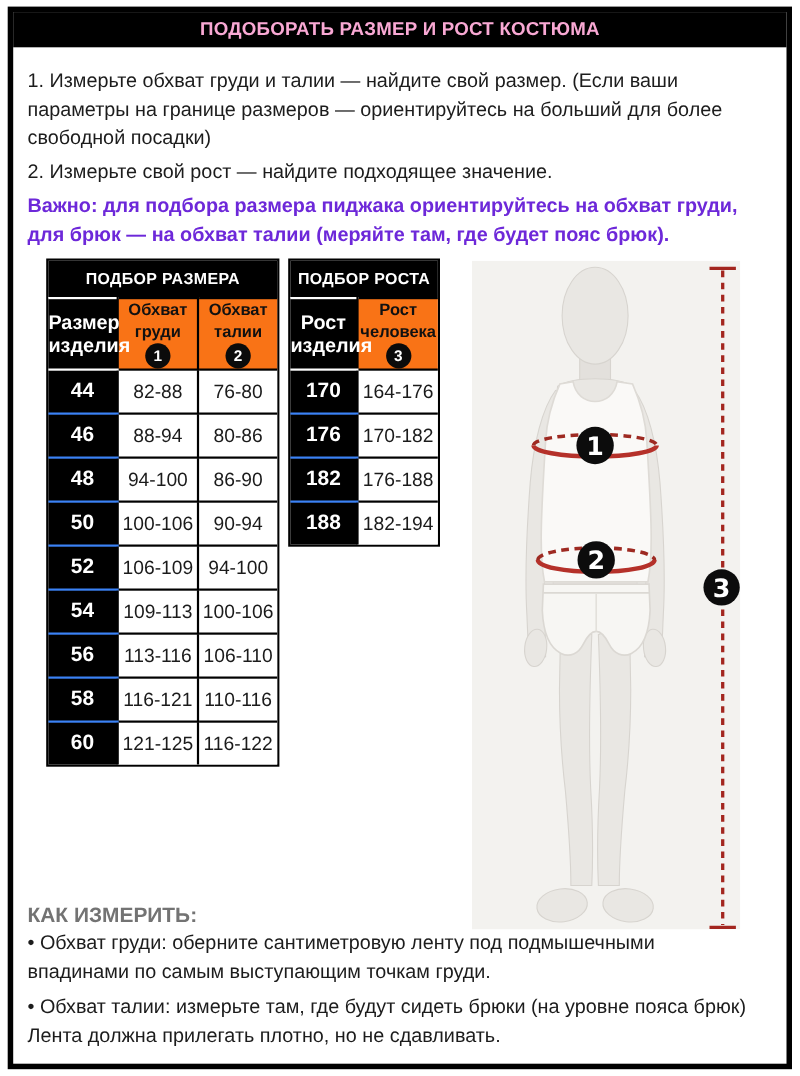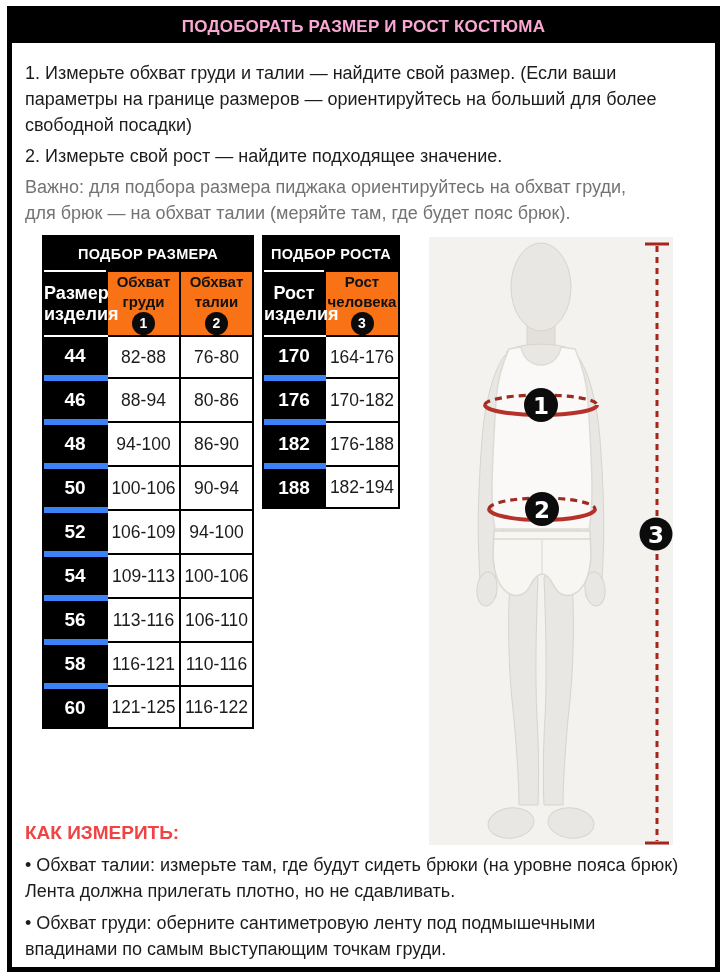--- a/index.html
+++ b/index.html
@@ -8,52 +8,52 @@
   .wrapper { position:absolute; left:7px; top:6px; width:703px; height:956px; border:5px solid #000; background:#fff; }
 
   
   .title-bar { position:absolute; left:0; top:0; right:0; height:32px; background:#000;
     display:flex; align-items:center; justify-content:center; }
   .title-bar span { color:#f9a8d4; font-size:17px; font-weight:700; letter-spacing:.2px; }
 
   
   .instructions { position:absolute; left:13px; top:49px; width:680px; color:#1c1c1c; }
   .instr { white-space:pre-line; font-size:18px; line-height:26px; margin-bottom:5px; }
-  .instr.bold { font-weight:400; color:#737373; }
+  .instr.bold { font-weight:700; color:#6d28d9; }
 
   
   .tbl { position:absolute; border:2px solid #000; background:#fff; }
   .tbl-size { left:30px; top:224px; width:208px; }
   .tbl-height { left:250px; top:224px; width:134px; }
   .t-title { height:33px; background:#000; color:#fff; display:flex; align-items:center; justify-content:center;
     font-size:14.5px; font-weight:700; letter-spacing:.3px; }
   table { border-collapse:collapse; table-layout:fixed; width:100%; }
   th, td { border:0; border-right:2px solid #000; border-bottom:2px solid #000; text-align:center; vertical-align:middle; }
   tr > *:last-child { border-right:0; }
   tbody tr:last-child td { border-bottom:0; }
   th { height:61px; }
   td { height:38px; }
   .th-black { background:#000; color:#fff; font-size:18px; font-weight:700;
     border-top:2px solid #fff; border-bottom:2px solid #fff; }
   .th-gray { background:#f97316; color:#111; font-size:15px; font-weight:700; border-top:2px solid #000; }
   .th-inner { display:flex; flex-direction:column; align-items:center; line-height:1.3; }
   .pre { white-space:pre-line; }
   .num-circle { width:23px; height:23px; border-radius:50%; background:#0b0b0b; color:#fff;
     display:inline-flex; align-items:center; justify-content:center; font-size:14px; font-weight:700; margin-top:1px; }
-  td.c-first { background:#000; color:#fff; font-size:19px; font-weight:700; border-bottom:6px solid #3b82f6; }
+  td.c-first { background:#000; color:#fff; font-size:19px; font-weight:700; border-bottom:2px solid #3b82f6; }
   tbody tr:last-child td.c-first { border-bottom:0; }
   td.c-data { background:#fff; color:#1b1b1b; font-size:17.5px; }
 
   
   .figure { position:absolute; left:417px; top:226px; width:244px; height:608px; }
   .marker-num { font-family:"DejaVu Sans", sans-serif; font-size:23px; font-weight:700; fill:#fff; text-anchor:middle; }
 
   
   .how-to { position:absolute; left:13px; top:811px; width:692px; color:#1c1c1c; }
-  .how-to h3 { font-size:19px; font-weight:700; color:#ef4444; margin-bottom:8px; }
+  .how-to h3 { font-size:19px; font-weight:700; color:#737373; margin-bottom:0; }
   .bullet { white-space:pre-line; font-size:18px; line-height:26px; margin-bottom:6px; }
 </style>
 </head>
 <body>
 
 <div class="page">
   <div class="wrapper">
 
     <div class="title-bar">
       <span>ПОДОБОРАТЬ РАЗМЕР И РОСТ КОСТЮМА</span>
@@ -239,20 +239,20 @@
           <circle cx="113" cy="272" r="17" fill="#0c0c0c"></circle>
           <text x="113" y="280.5" class="marker-num">2</text>
           <circle cx="227" cy="297" r="16.5" fill="#0c0c0c"></circle>
           <text x="227" y="305.5" class="marker-num">3</text>
         </g>
       </svg>
     </div>
 
     <div class="how-to">
       <h3>КАК ИЗМЕРИТЬ:</h3>
+      <p class="bullet">• Обхват груди: оберните сантиметровую ленту под подмышечными
+впадинами по самым выступающим точкам груди.</p>
       <p class="bullet">• Обхват талии: измерьте там, где будут сидеть брюки (на уровне пояса брюк)
 Лента должна прилегать плотно, но не сдавливать.</p>
-      <p class="bullet">• Обхват груди: оберните сантиметровую ленту под подмышечными
-впадинами по самым выступающим точкам груди.</p>
     </div>
 
   </div>
 </div>
 
 </body></html>

